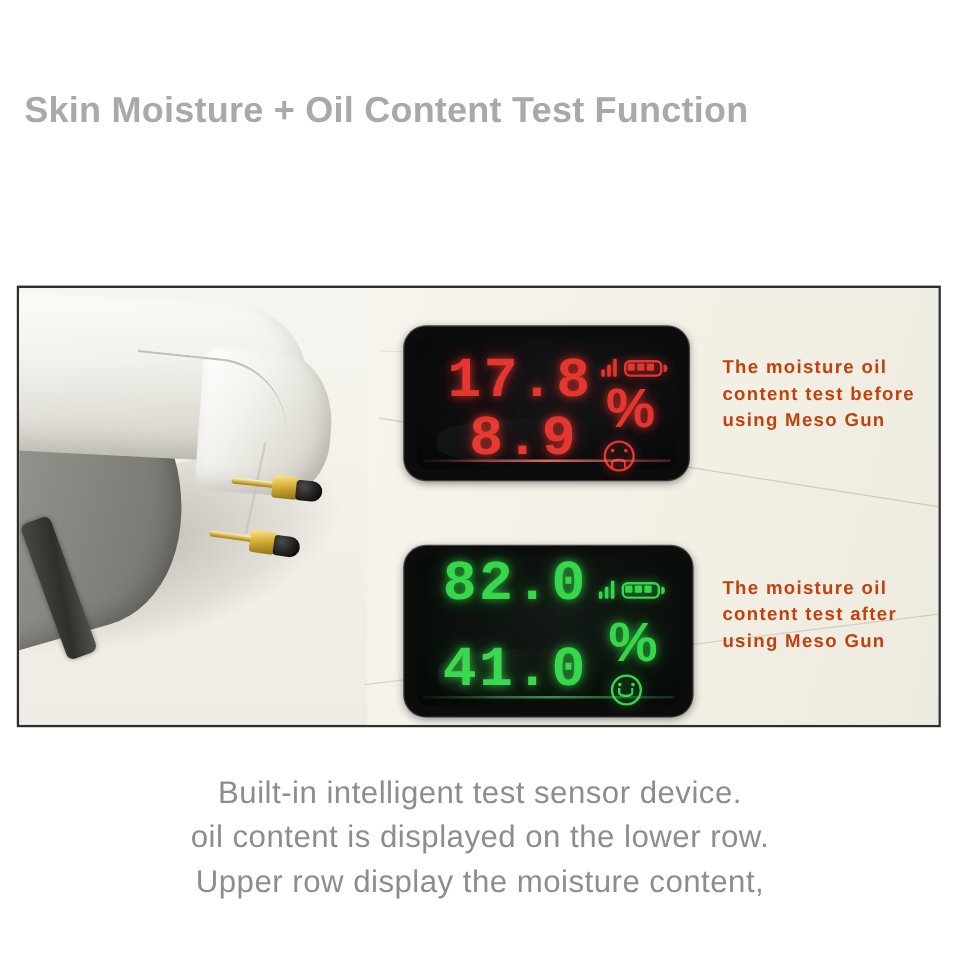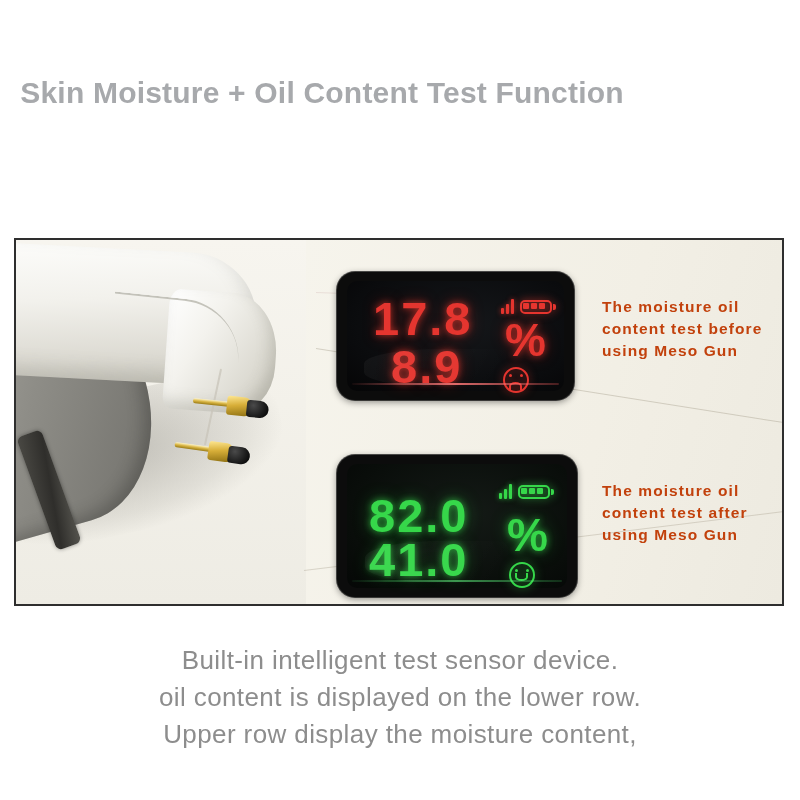--- a/index.html
+++ b/index.html
@@ -205,41 +205,41 @@
     left: 5px; right: 5px; bottom: 6px;
     height: 2px;
     border-radius: 2px;
   }
   .baseline.red   { background: linear-gradient(90deg, rgba(255,90,90,0.05), rgba(255,120,120,0.85), rgba(255,90,90,0.25)); }
   .baseline.green { background: linear-gradient(90deg, rgba(80,255,120,0.05), rgba(90,230,120,0.6), rgba(80,255,120,0.15)); }
 
   
   .readout {
     position: absolute;
-    font-family: Liberation Sans, sans-serif;
+    font-family: Liberation Mono, monospace;
     font-weight: bold;
     letter-spacing: 2px;
     line-height: 1;
     white-space: nowrap;
   }
   .readout.primary   { font-size: 47px; }
   .readout.secondary { font-size: 47px; }
 
   .red-glow {
     color: #e5352f;
     text-shadow: 0 0 7px rgba(230,55,45,0.75), 0 0 16px rgba(200,30,25,0.45);
   }
   .green-glow {
     color: #36d74a;
     text-shadow: 0 0 7px rgba(55,215,75,0.75), 0 0 18px rgba(40,190,60,0.45);
   }
 
   .top .readout.primary   { left: 26px;  top: 14px; }
   .top .readout.secondary { left: 44px;  top: 62px; }
-  .bottom .readout.primary   { left: 22px; top: 28px; }
+  .bottom .readout.primary   { left: 22px; top: 0; }
   .bottom .readout.secondary { left: 22px; top: 72px; }
 
   .pct {
     position: absolute;
     font-family: "Liberation Sans", sans-serif;
     font-weight: bold;
     font-size: 46px;
     line-height: 1;
   }
   .top .pct    { left: 158px; top: 36px; }

